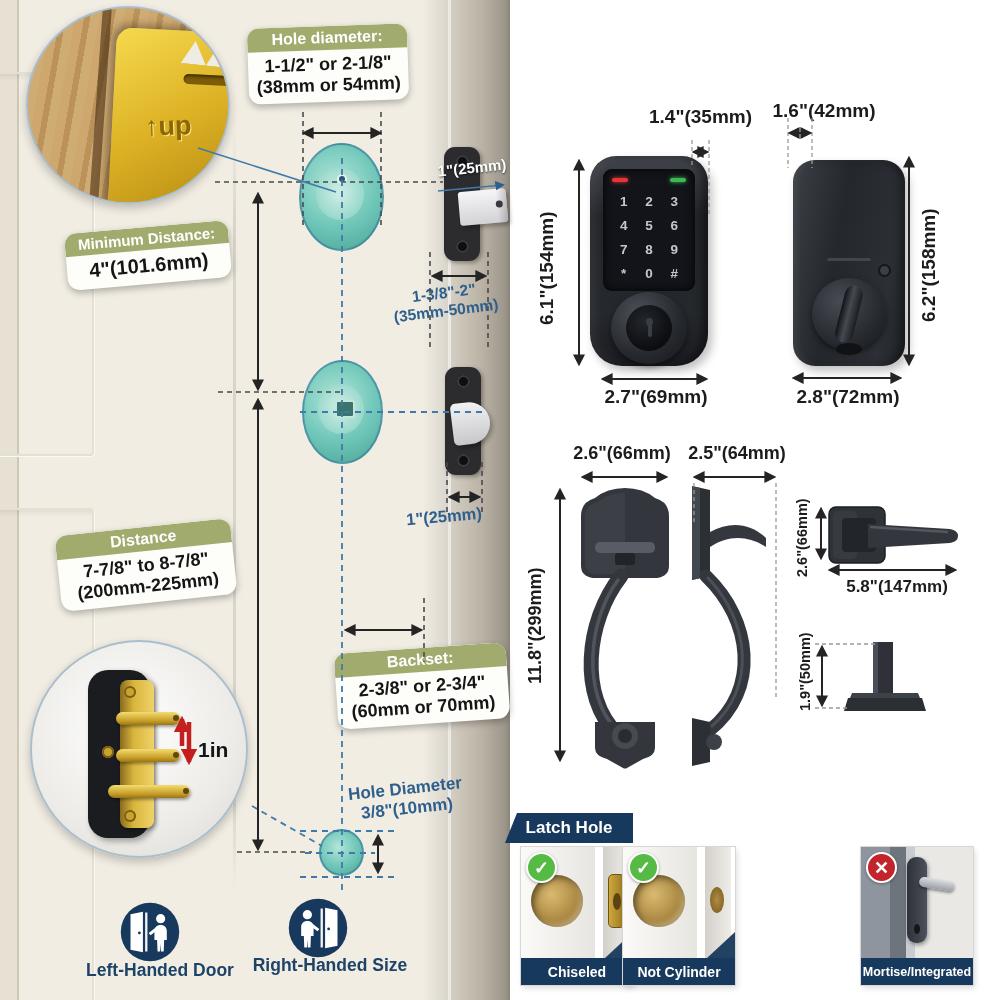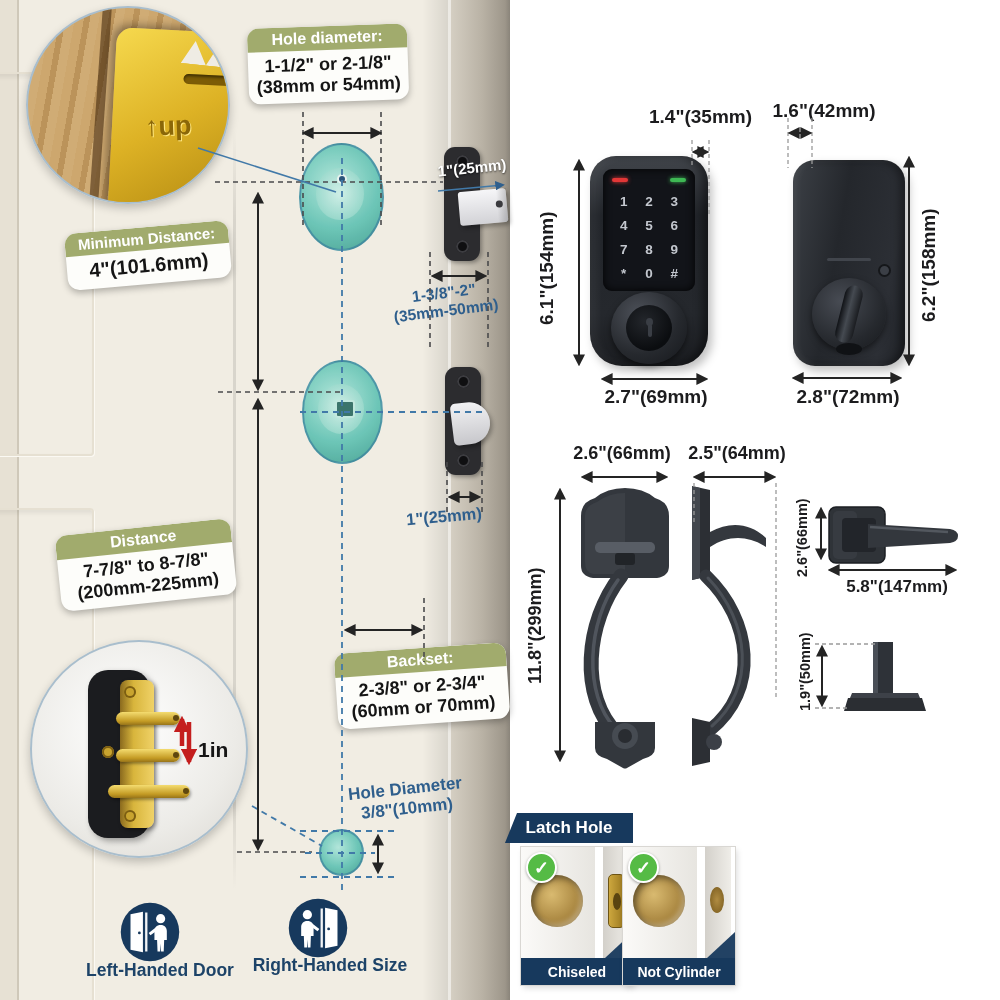--- a/index.html
+++ b/index.html
@@ -416,20 +416,29 @@
     <div class="photo">
       <div class="ph-door"></div>
       <div class="ph-edge"></div>
       <div class="bore"></div>
       <div class="lat-oval"></div>
       <div class="wedge"></div>
       <div class="badge ok"></div>
     </div>
     <div class="plabel">Not Cylinder</div>
   </div>
+  <div class="pcard" style="left:861px;">
+    <div class="photo">
+      <div class="ph-alum"></div>
+      <div class="mplate"></div>
+      <div class="mlever"></div>
+      <div class="badge no"></div>
+    </div>
+    <div class="plabel" style="font-size:12.5px;">Mortise/Integrated</div>
+  </div>
 
   <svg class="overlay" width="1000" height="1000" viewBox="0 0 1000 1000">
     <defs>
       <marker id="mB" viewBox="0 0 10 10" refX="8" refY="5" markerWidth="6" markerHeight="6" orient="auto-start-reverse">
         <path d="M0,0 L10,5 L0,10 z" fill="#242424"></path>
         </marker>
       <marker id="mBl" viewBox="0 0 10 10" refX="8" refY="5" markerWidth="6" markerHeight="6" orient="auto-start-reverse">
         <path d="M0,0 L10,5 L0,10 z" fill="#2f5f8d"></path>
         </marker>
       <marker id="mR" viewBox="0 0 10 10" refX="8" refY="5" markerWidth="3.6" markerHeight="3.6" orient="auto-start-reverse">

